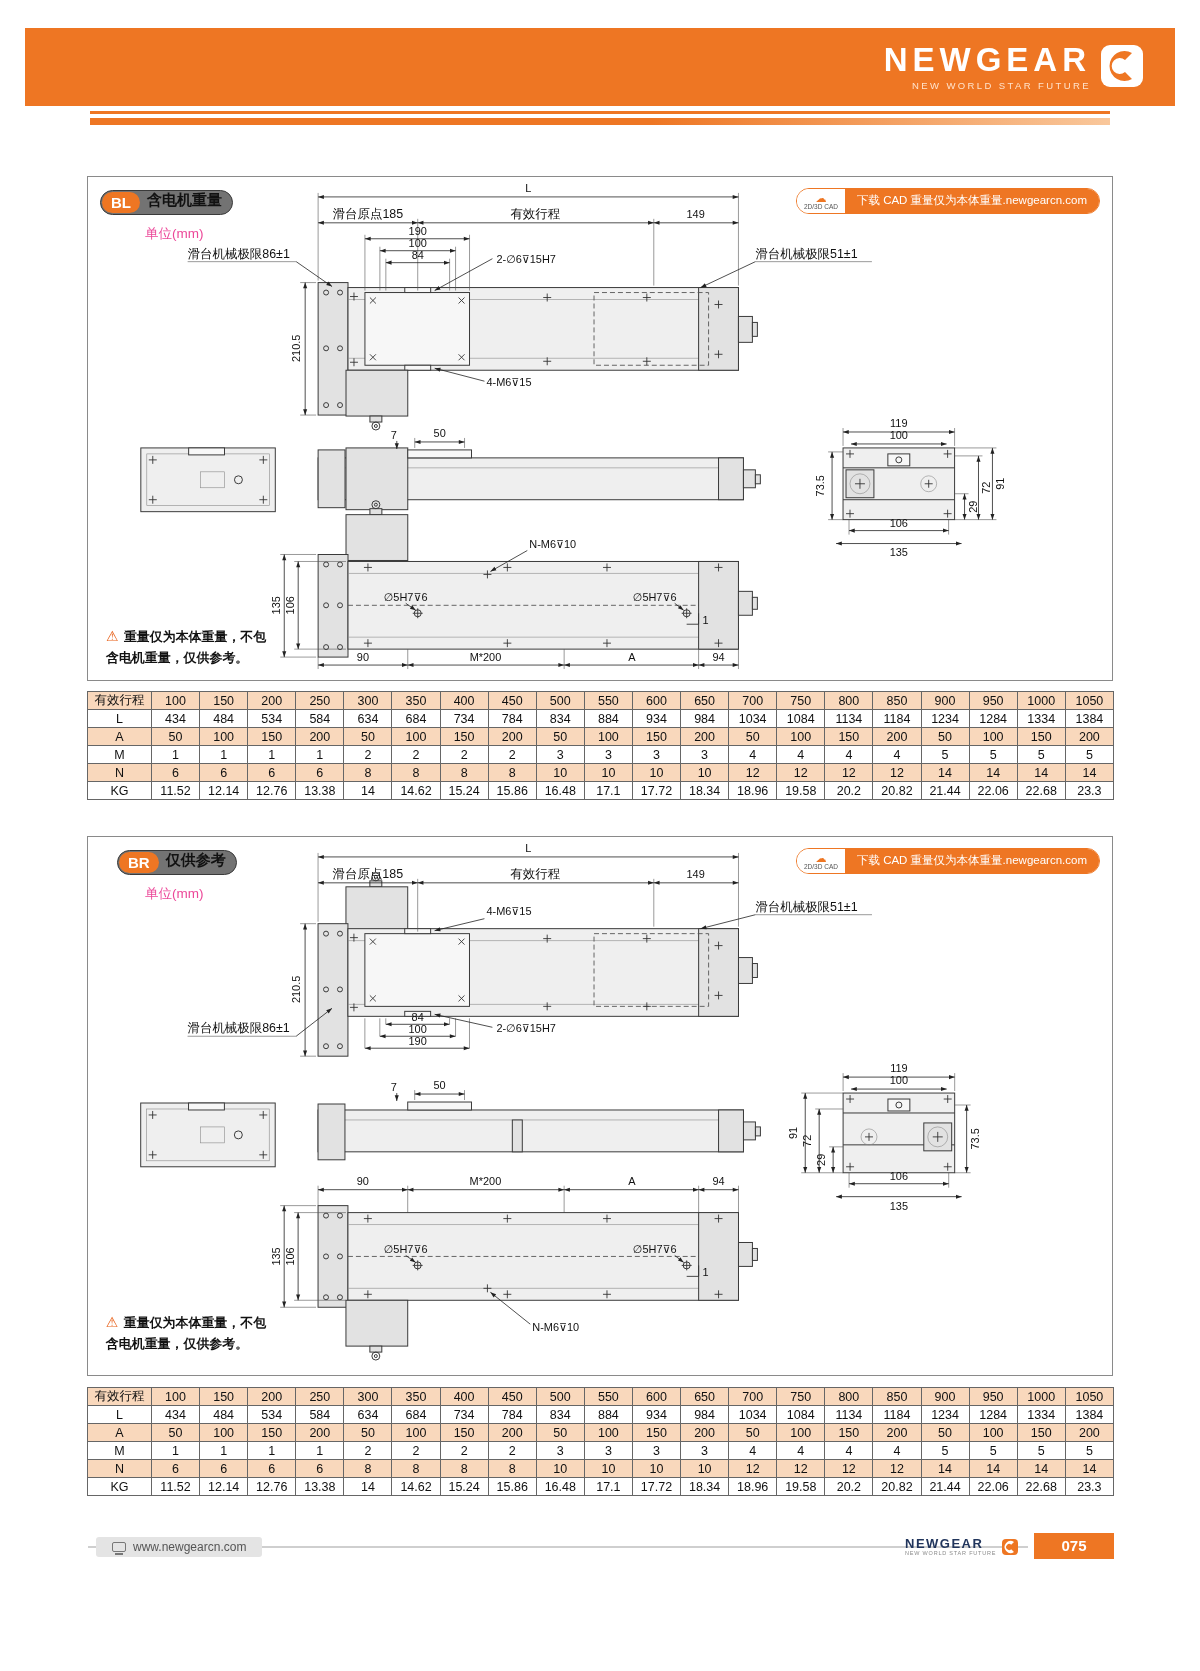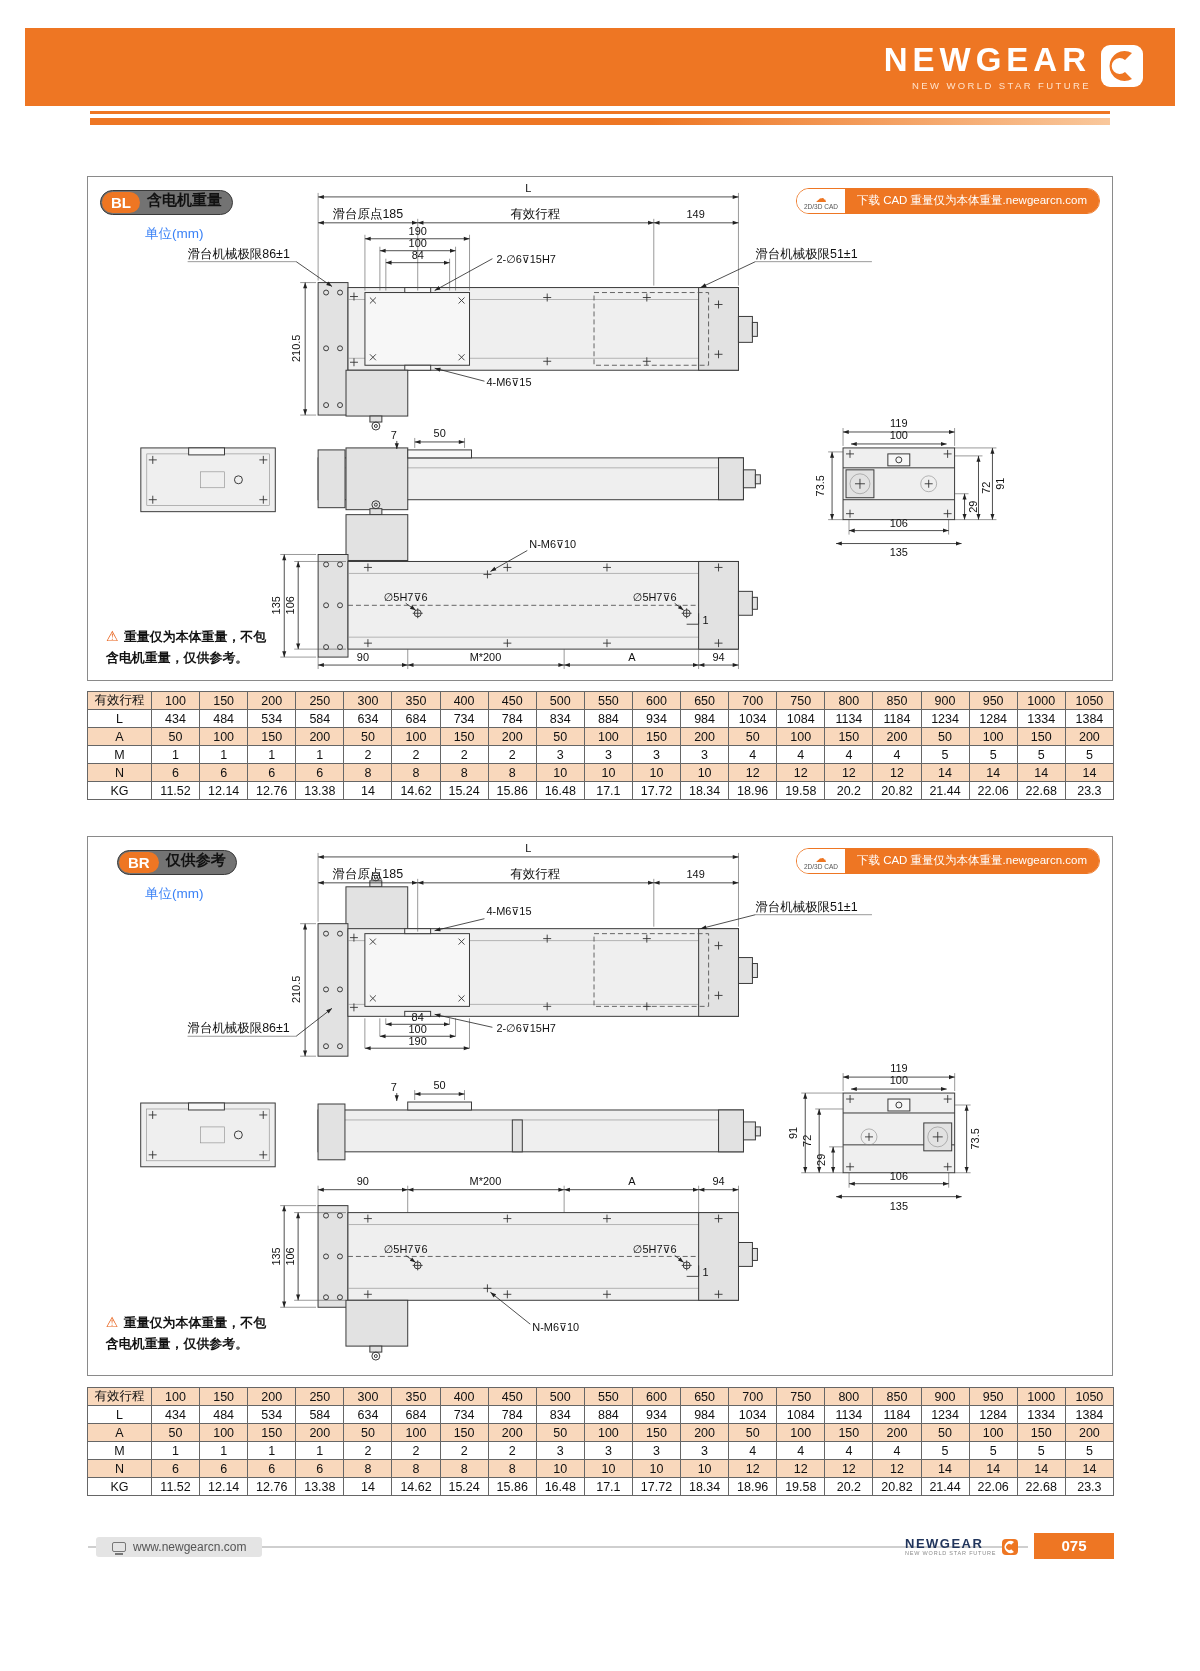--- a/index.html
+++ b/index.html
@@ -15,21 +15,21 @@
   .brand-glyph{right:30px;top:15px}
   .rule1{left:90px;top:111px;width:1020px;height:3px;background:#ee7623}
   .rule2{left:90px;top:118px;width:1020px;height:7px;background:linear-gradient(to right,#ee7623 55%,#f9c79b)}
 
   
   .panel{border:1px solid #8a8a8a;background:#fff}
   .panel svg{position:absolute;inset:0;width:100%;height:100%}
   .badge{display:inline-flex;align-items:flex-start;border:1.5px solid #3a3a3a;border-radius:13px;background:#737373;overflow:hidden}
   .badge-code{background:#ee7623;color:#fff;font-weight:bold;font-size:15px;padding:2px 9px;border-radius:11px;margin:1px}
   .badge-title{font-weight:bold;font-size:15px;color:#111;padding:0 10px 0 6px}
-  .unit{font-size:13.5px;color:#3b82f6}
+  .unit{font-size:13.5px;color:#ec4899}
   .cad{display:inline-flex;align-items:stretch;border:1.5px solid #ee7623;border-radius:13px;overflow:hidden;height:26px;background:#fff;cursor:pointer}
   .cad-left{display:flex;flex-direction:column;align-items:center;justify-content:center;background:#fff;padding:0 7px}
   .cloud{color:#ee7623;font-size:11px;line-height:10px}
   .cad-small{font-size:6.5px;color:#555;white-space:nowrap}
   .cad-text{background:#ee7623;color:#fff;font-size:11.5px;line-height:23px;padding:0 12px;white-space:nowrap}
 
   
   .s{fill:none;stroke:#3a3a3a;stroke-width:1}
   .f1{fill:#efefef;stroke:#3a3a3a;stroke-width:1}
   .f2{fill:#e2e2e2;stroke:#3a3a3a;stroke-width:1}

